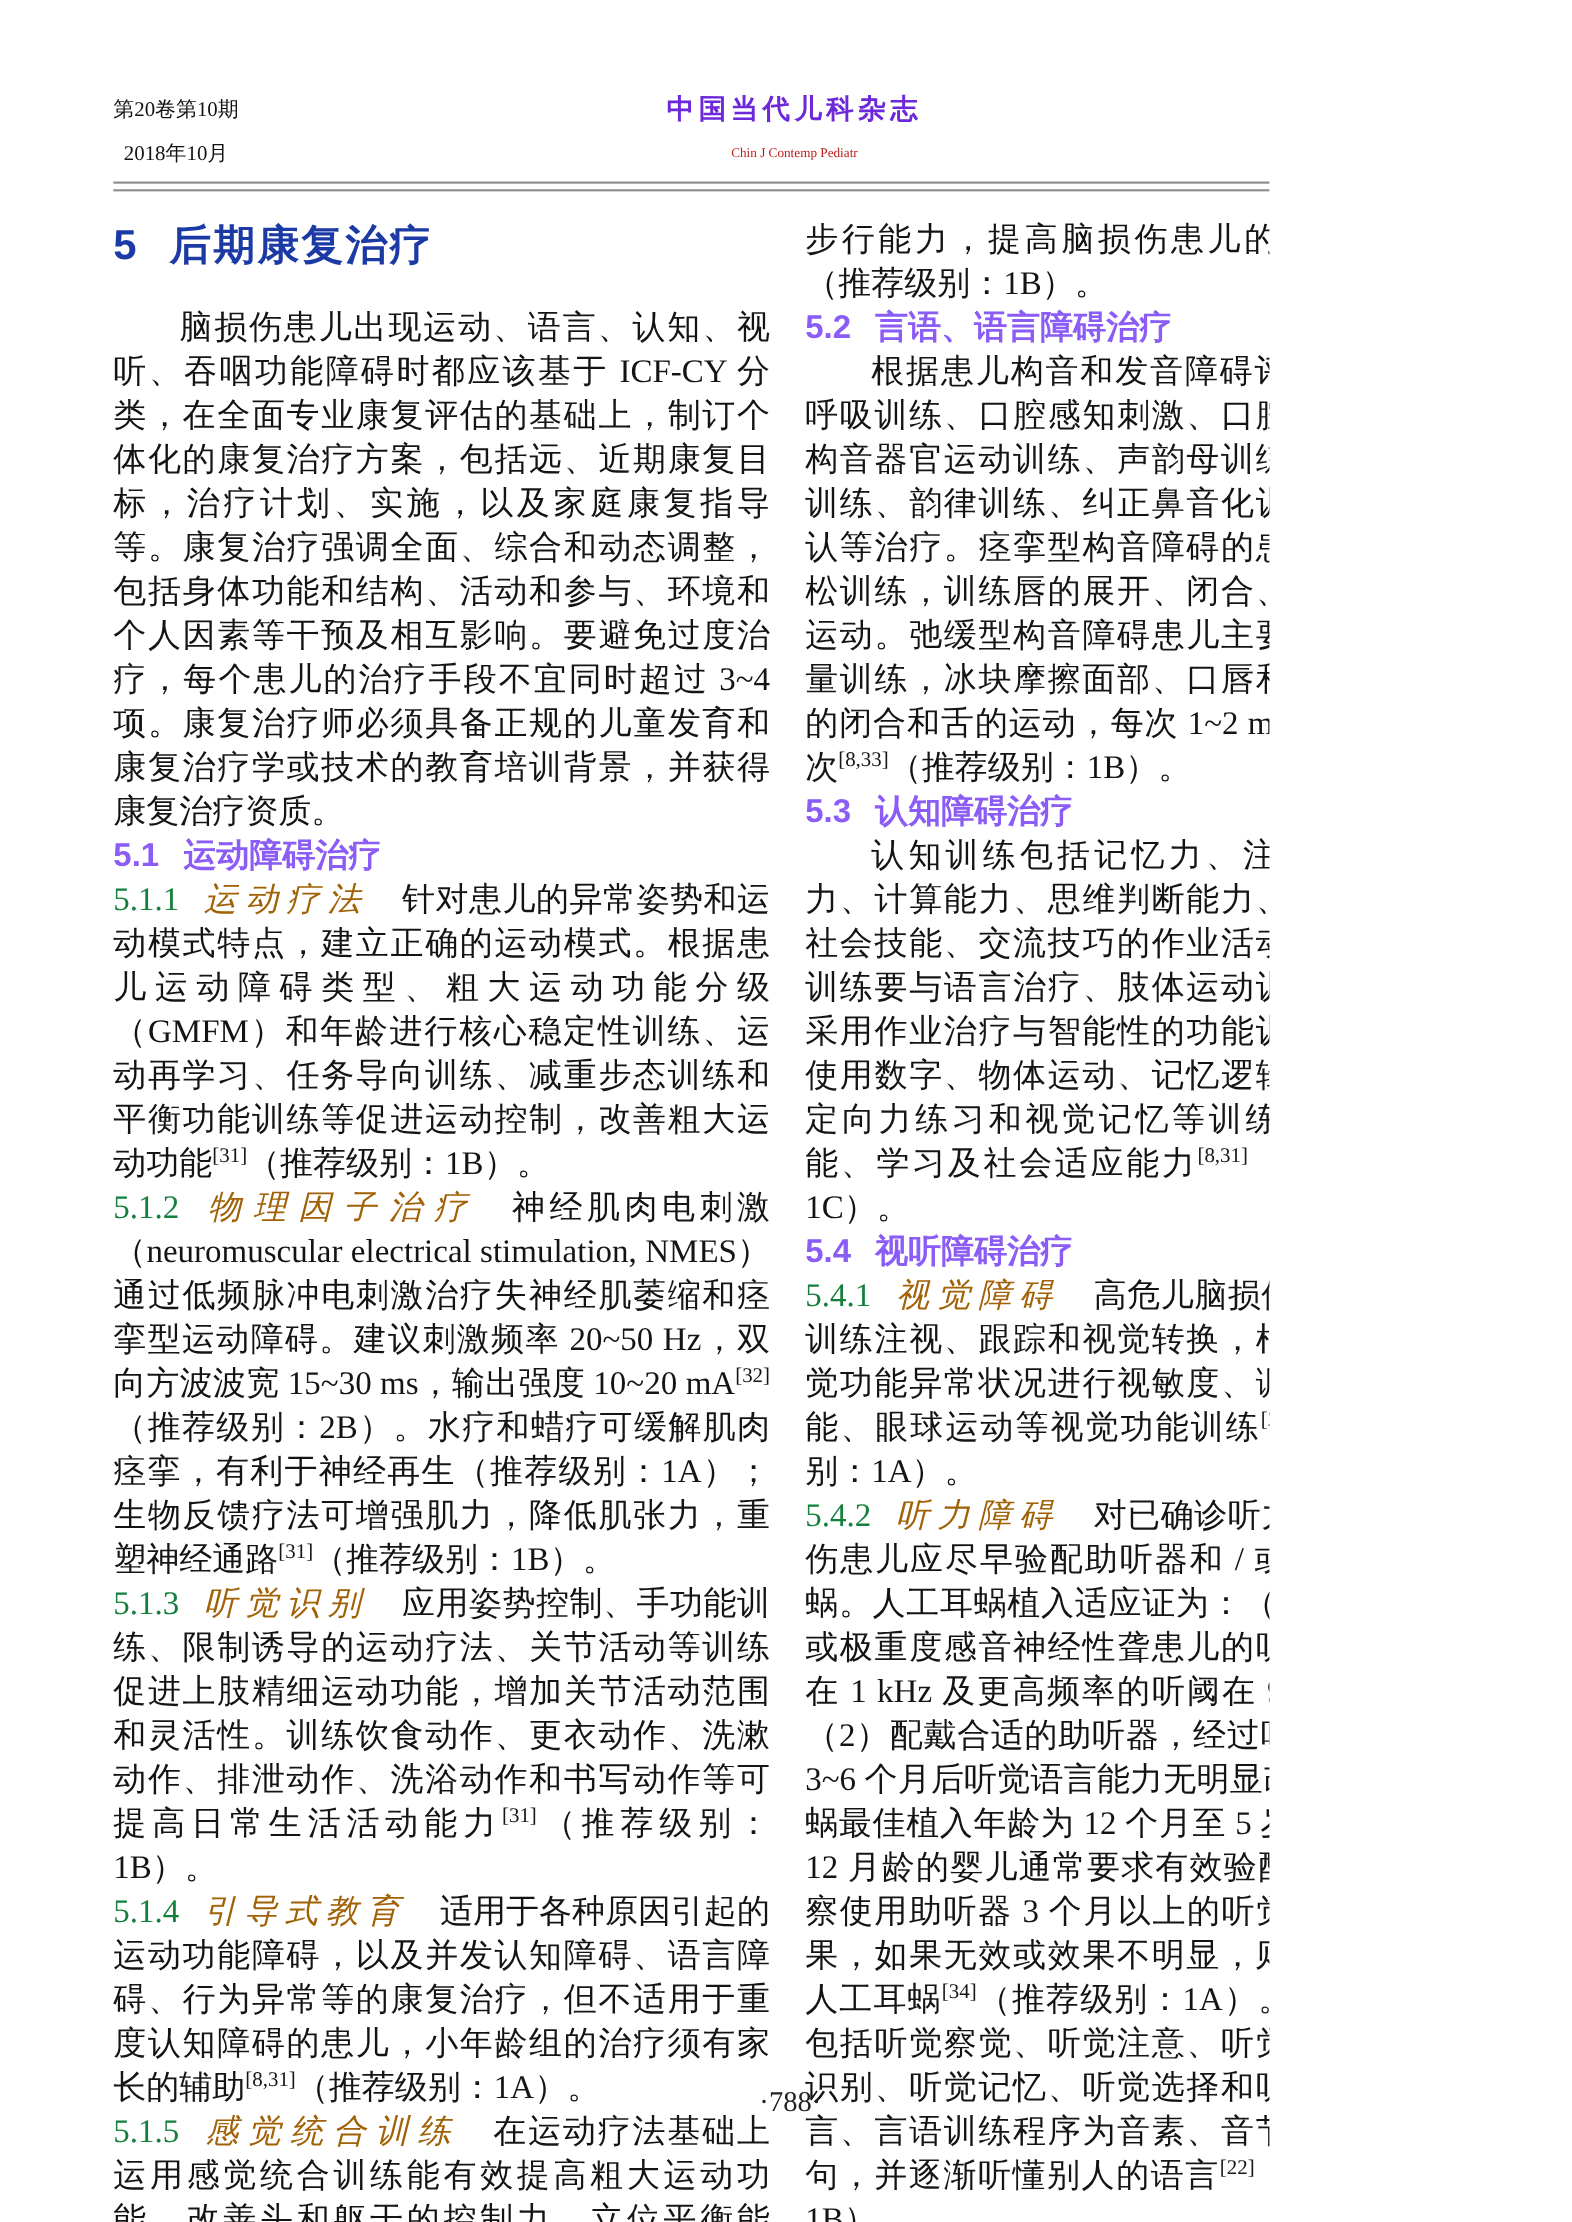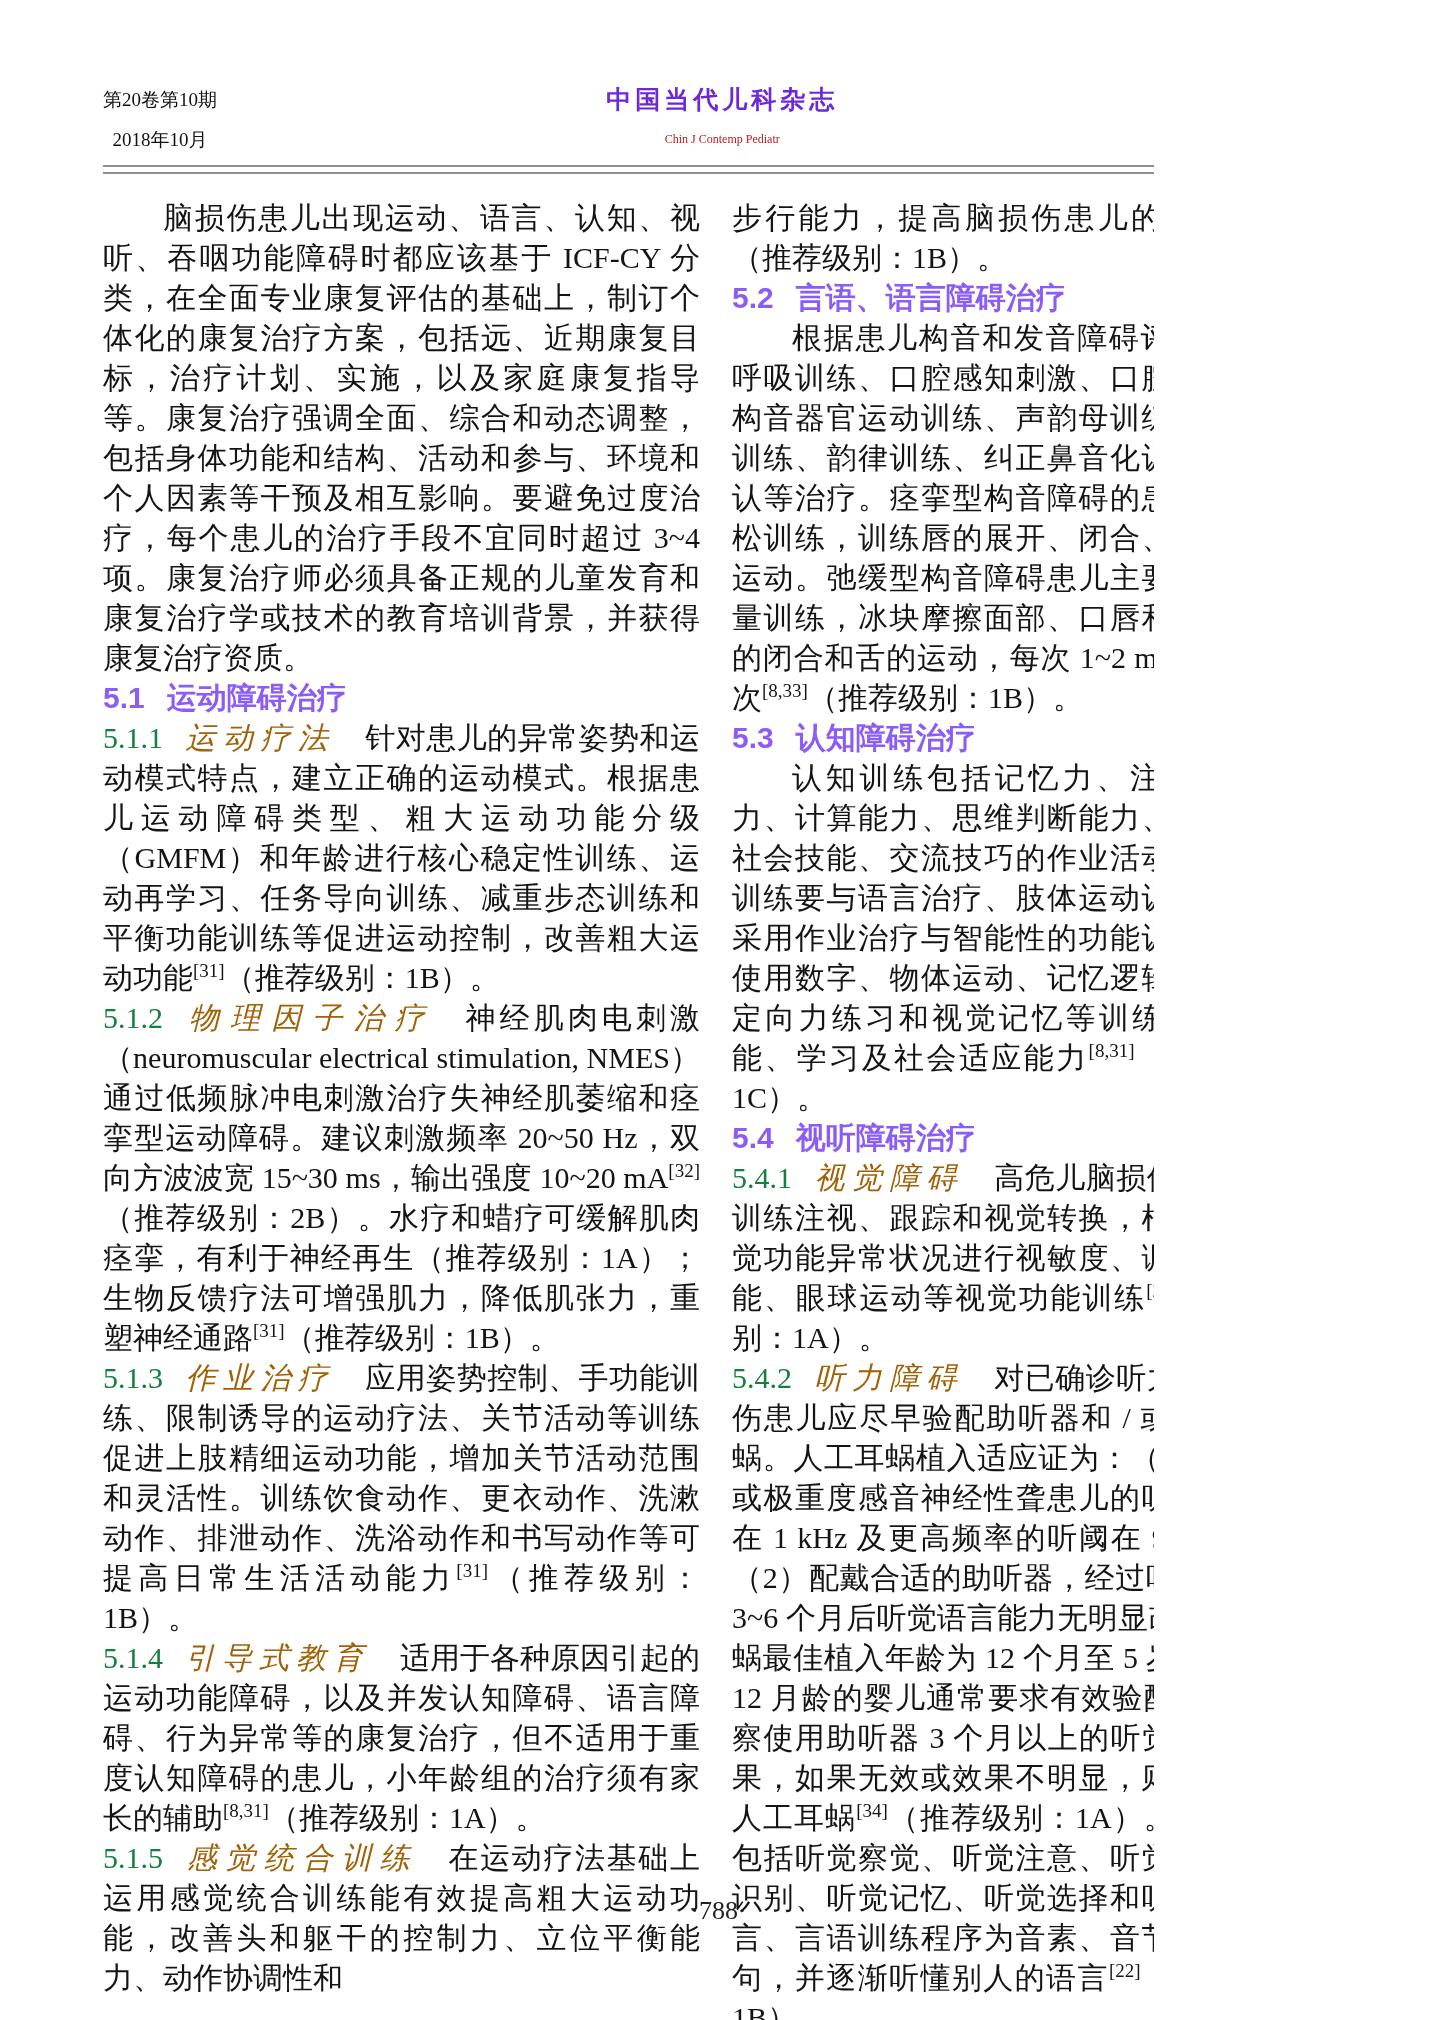--- a/index.html
+++ b/index.html
@@ -71,25 +71,26 @@
     <div class="h-right">
       <div>Vol.20 No.10</div>
       <div>Oct. 2018</div>
     </div>
   </div>
 
   <div class="rule"></div>
 
   <div class="columns">
     <div class="col" id="col-left">
+        <div class="h1"><span class="h1-num">5</span><span>后期康复治疗</span></div>
         <p class="body indent"><span>脑损伤患儿出现运动、语言、认知、视听、吞咽功能障碍时都应该基于 ICF-CY 分类，在全面专业康复评估的基础上，制订个体化的康复治疗方案，包括远、近期康复目标，治疗计划、实施，以及家庭康复指导等。康复治疗强调全面、综合和动态调整，包括身体功能和结构、活动和参与、环境和个人因素等干预及相互影响。要避免过度治疗，每个患儿的治疗手段不宜同时超过 3~4 项。康复治疗师必须具备正规的儿童发育和康复治疗学或技术的教育培训背景，并获得康复治疗资质。</span></p>
         <div class="h2"><span class="h2-num">5.1</span><span>运动障碍治疗</span></div>
         <p class="body"><span class="sub-num">5.1.1</span><span class="sub-title">运动疗法</span><span>针对患儿的异常姿势和运动模式特点，建立正确的运动模式。根据患儿运动障碍类型、粗大运动功能分级（GMFM）和年龄进行核心稳定性训练、运动再学习、任务导向训练、减重步态训练和平衡功能训练等促进运动控制，改善粗大运动功能</span><sup class="ref">[31]</sup><span>（推荐级别：1B）。</span></p>
         <p class="body"><span class="sub-num">5.1.2</span><span class="sub-title">物理因子治疗</span><span>神经肌肉电刺激（neuromuscular electrical stimulation, NMES）通过低频脉冲电刺激治疗失神经肌萎缩和痉挛型运动障碍。建议刺激频率 20~50 Hz，双向方波波宽 15~30 ms，输出强度 10~20 mA</span><sup class="ref">[32]</sup><span>（推荐级别：2B）。水疗和蜡疗可缓解肌肉痉挛，有利于神经再生（推荐级别：1A）；生物反馈疗法可增强肌力，降低肌张力，重塑神经通路</span><sup class="ref">[31]</sup><span>（推荐级别：1B）。</span></p>
-        <p class="body"><span class="sub-num">5.1.3</span><span class="sub-title">作业治疗</span><span>应用姿势控制、手功能训练、限制诱导的运动疗法、关节活动等训练促进上肢精细运动功能，增加关节活动范围和灵活性。训练饮食动作、更衣动作、洗漱动作、排泄动作、洗浴动作和书写动作等可提高日常生活活动能力</span><sup class="ref">[31]</sup><span>（推荐级别：1B）。</span></p>
+        <p class="body"><span class="sub-num">5.1.3</span><span class="sub-title">听觉识别</span><span>应用姿势控制、手功能训练、限制诱导的运动疗法、关节活动等训练促进上肢精细运动功能，增加关节活动范围和灵活性。训练饮食动作、更衣动作、洗漱动作、排泄动作、洗浴动作和书写动作等可提高日常生活活动能力</span><sup class="ref">[31]</sup><span>（推荐级别：1B）。</span></p>
         <p class="body"><span class="sub-num">5.1.4</span><span class="sub-title">引导式教育</span><span>适用于各种原因引起的运动功能障碍，以及并发认知障碍、语言障碍、行为异常等的康复治疗，但不适用于重度认知障碍的患儿，小年龄组的治疗须有家长的辅助</span><sup class="ref">[8,31]</sup><span>（推荐级别：1A）。</span></p>
         <p class="body"><span class="sub-num">5.1.5</span><span class="sub-title">感觉统合训练</span><span>在运动疗法基础上运用感觉统合训练能有效提高粗大运动功能，改善头和躯干的控制力、立位平衡能力、动作协调性和</span></p>
       </div>
     <div class="col" id="col-right">
         <p class="body"><span>步行能力，提高脑损伤患儿的综合能力</span><sup class="ref">[31]</sup><span>（推荐级别：1B）。</span></p>
         <div class="h2"><span class="h2-num">5.2</span><span>言语、语言障碍治疗</span></div>
         <p class="body indent"><span>根据患儿构音和发音障碍评定结果进行呼吸训练、口腔感知刺激、口腔肌肉按摩、构音器官运动训练、声韵母训练、语音辨别训练、韵律训练、纠正鼻音化训练、听觉辨认等治疗。痉挛型构音障碍的患儿应进行放松训练，训练唇的展开、闭合、前突、后缩运动。弛缓型构音障碍患儿主要进行舌肌力量训练，冰块摩擦面部、口唇和舌促进口唇的闭合和舌的运动，每次 1~2 min，每天 3~4 次</span><sup class="ref">[8,33]</sup><span>（推荐级别：1B）。</span></p>
         <div class="h2"><span class="h2-num">5.3</span><span>认知障碍治疗</span></div>
         <p class="body indent"><span>认知训练包括记忆力、注意力、定向力、计算能力、思维判断能力、抄写技能、社会技能、交流技巧的作业活动训练。认知训练要与语言治疗、肢体运动训练相结合，采用作业治疗与智能性的功能训练相结合，使用数字、物体运动、记忆逻辑功能训练、定向力练习和视觉记忆等训练促进认知功能、学习及社会适应能力</span><sup class="ref">[8,31]</sup><span>（推荐级别：1C）。</span></p>
         <div class="h2"><span class="h2-num">5.4</span><span>视听障碍治疗</span></div>

